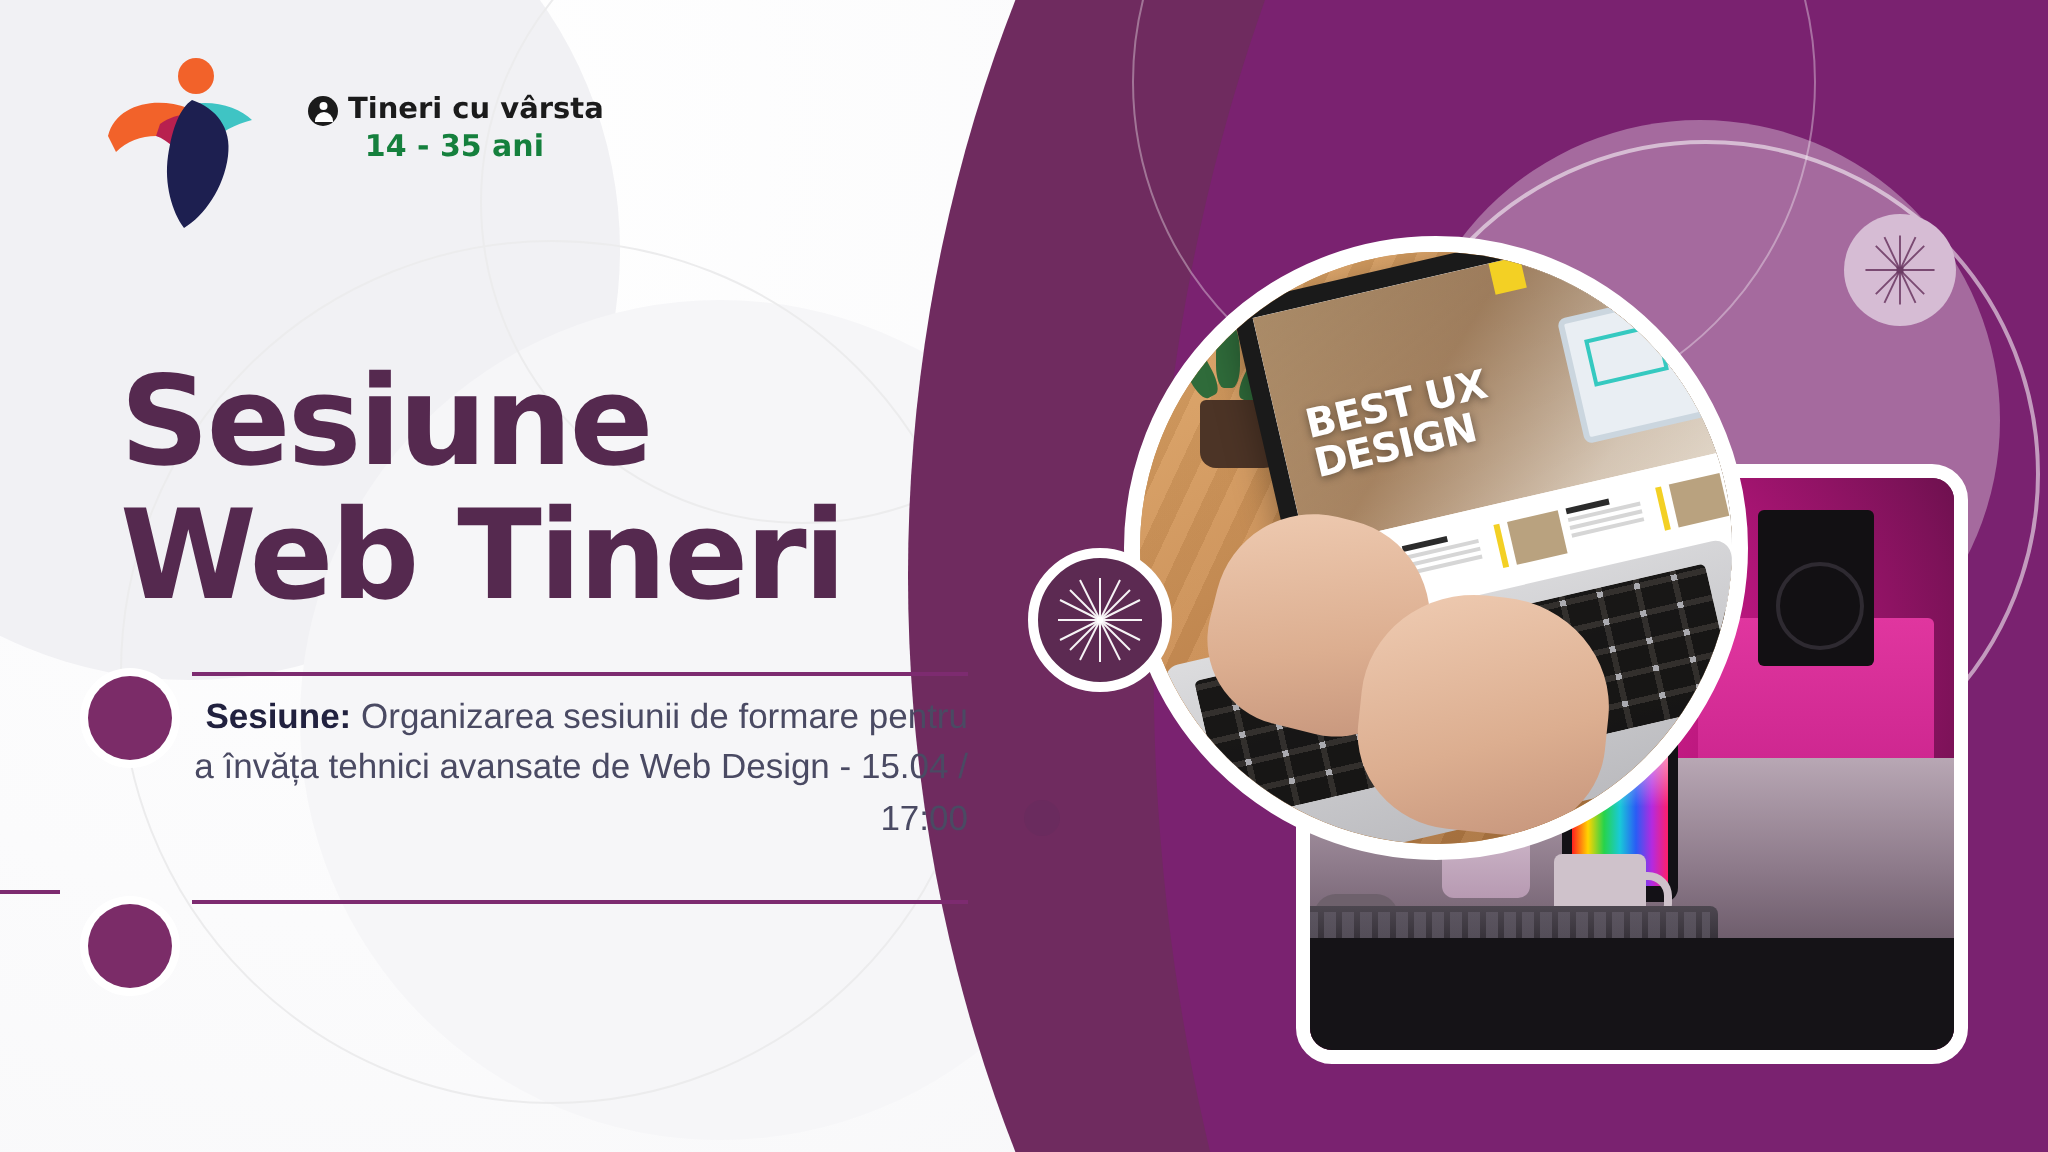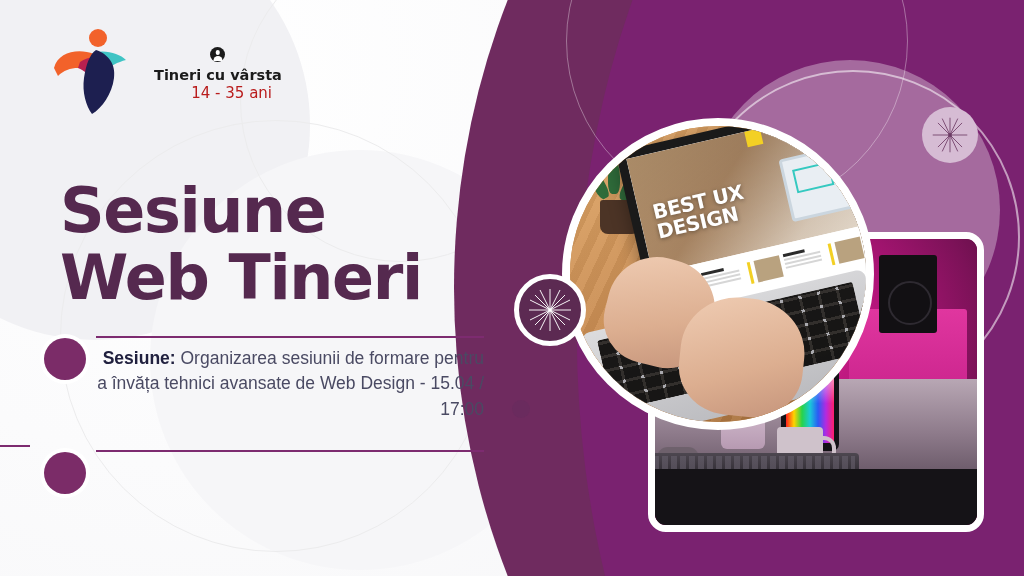--- a/index.html
+++ b/index.html
@@ -123,28 +123,27 @@
   }
   .badge-sub {
     margin-top: 5px;
     display: flex;
     align-items: center;
     gap: 5px;
     color: #1b1b1b;
     font-size: 14.5px;
     font-weight: 700;
     font-family: "DejaVu Sans", sans-serif;
-    flex-direction: column;
   }
   .badge-sub2 {
     text-align: right;
     width: 118px;
-    color: #b91c1c;
+    color: #15803d;
     font-size: 15px;
-    font-weight: 400;
+    font-weight: 700;
     font-family: "DejaVu Sans", sans-serif;
     margin-top: 1px;
   }
   .person-icon {
     width: 15px; height: 15px;
     border-radius: 50%;
     background: #1b1b1b;
     position: relative;
     flex: none;
   }

